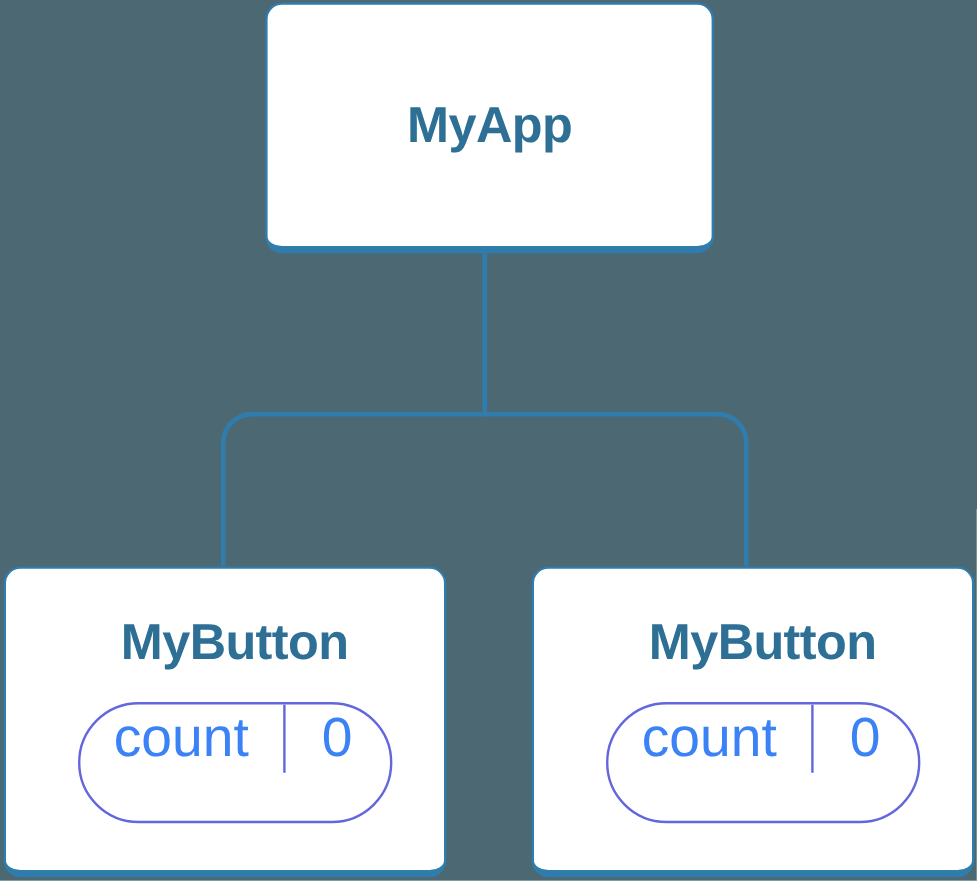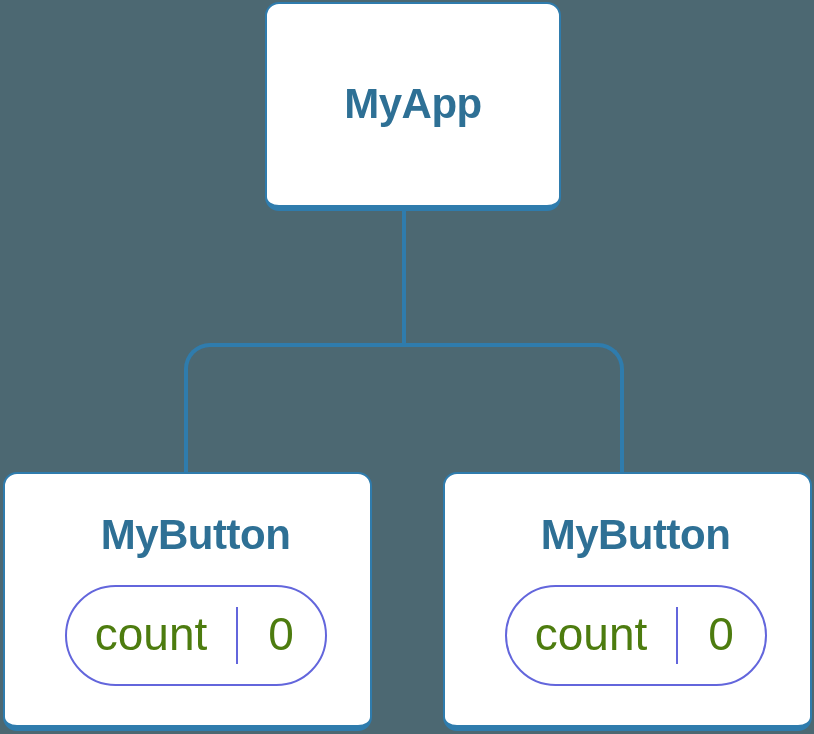--- a/index.html
+++ b/index.html
@@ -21,21 +21,21 @@
     border: 2px solid #2F7CAD;
     border-bottom-width: 6px;
     border-radius: 14px;
     display: flex;
     flex-direction: column;
     align-items: center;
     justify-content: center;
   }
   .node-root {
     left: 221px; top: 2px;
-    width: 296px; height: 209px; margin-left: 44px;
+    width: 374px; height: 209px;
   }
   .node-child {
     top: 472px;
     width: 369px; height: 259px;
     gap: 27px;
     padding-left: 16px;
   }
   .node-child-left  { left: 3px; }
   .node-child-right { left: 443px; }
 
@@ -59,26 +59,26 @@
     left: 184px; top: 343px;
     width: 440px; height: 129px;
     border: 4px solid #2F7CAD;
     border-bottom: none;
     border-radius: 26px 26px 0 0;
   }
 
   
   .state-badge {
     display: flex;
-    align-items: center;
+    align-items: flex-start;
     width: 262px; height: 101px;
     background: #ffffff;
     border: 2px solid #6366DC;
     border-radius: 60px;
-    color: #4d7c0f;
+    color: #3b82f6;
     font-size: 46px;
     font-weight: 400;
     overflow: hidden;
   }
   .state-name {
     flex: 1 1 auto;
     display: flex;
     align-items: center;
     justify-content: center;
     padding-bottom: 3px;

